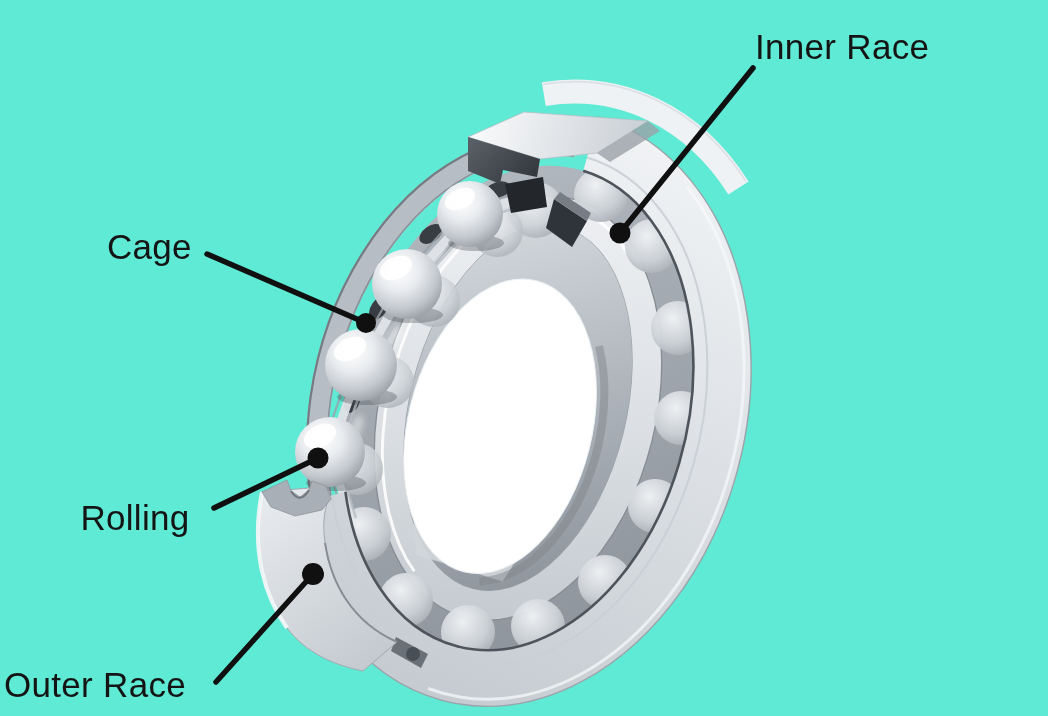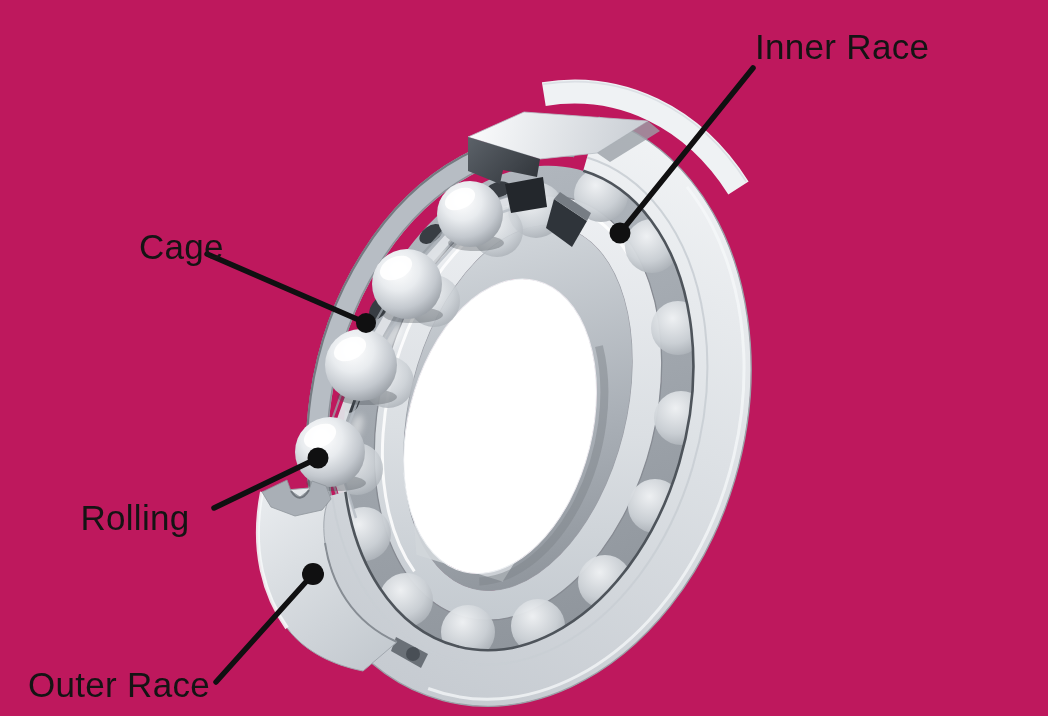--- a/index.html
+++ b/index.html
@@ -1,29 +1,29 @@
 <!DOCTYPE html>
 <html><head>
 <meta charset="utf-8">
 <style>
   html,body{margin:0;padding:0;background:#ffffff;}
   .stage{
-    position:relative;width:1048px;height:716px;background:#be185d;
+    position:relative;width:1048px;height:716px;background:#5eead4;
     font-family:"Liberation Sans", sans-serif;overflow:hidden;
   }
   .stage svg{position:absolute;left:0;top:0;}
   .callout-label{
     position:absolute;color:#141414;font-size:35px;line-height:1.2;
     letter-spacing:.3px;white-space:nowrap;
   }
   .callout-label.two-line{white-space:normal;text-align:center;line-height:47px;margin-top:12px;}
   #label-inner-race{left:755px;top:26px;}
-  #label-cage{left:107px;top:226px;margin-left:32px;}
+  #label-cage{left:107px;top:226px;}
   #label-rolling{left:50px;top:482px;width:170px;}
-  #label-outer-race{left:4px;top:664px;margin-left:24px;}
+  #label-outer-race{left:4px;top:664px;}
 </style>
 </head>
 <body>
 
 <div class="stage">
 
 <svg width="1048" height="716" viewBox="0 0 1048 716">
   <defs>
     <linearGradient id="gBand" gradientUnits="userSpaceOnUse" x1="620" y1="110" x2="500" y2="710">
       <stop offset="0" stop-color="#f1f3f5"></stop>

